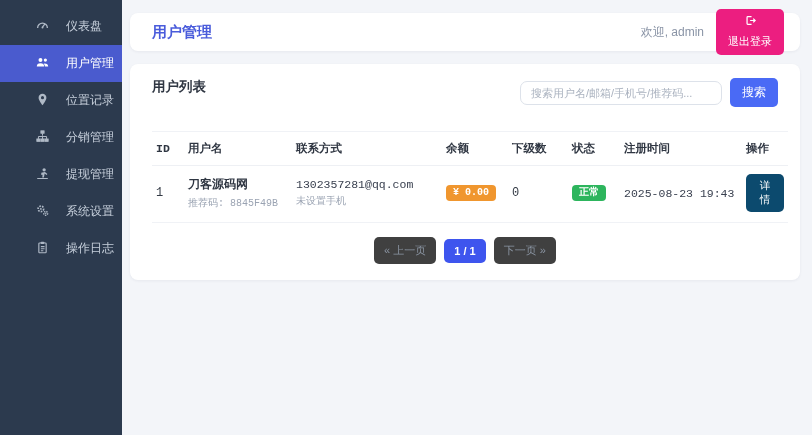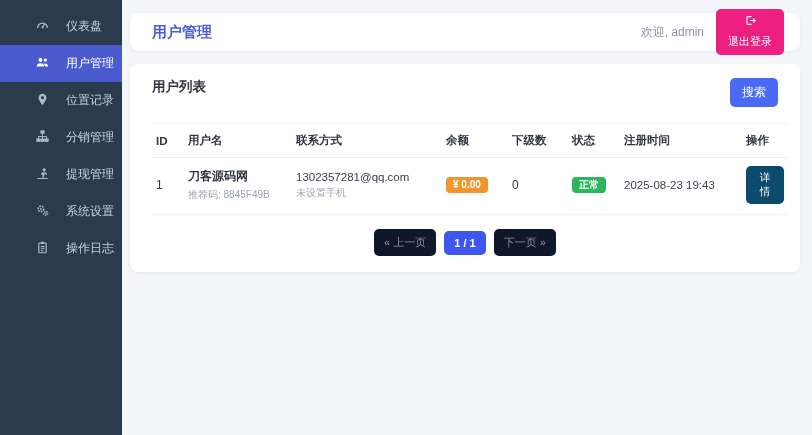--- a/index.html
+++ b/index.html
@@ -54,21 +54,21 @@
   .search-input {
     width:202px; height:24px; border:1px solid #dde2ea; border-radius:7px;
     font-size:11px; padding:0 10px; color:#333a45; outline:none; font-family:inherit;
   }
   .search-input::placeholder { color:#aab2bf; }
   .search-btn {
     background:#4a6af5; color:#fff; border:none; border-radius:5px;
     font-size:12px; padding:6px 12px; cursor:pointer; font-family:inherit;
   }
   
-  table { width:100%; border-collapse:collapse; margin-top:16px; table-layout:fixed; }
+  table { width:100%; border-collapse:collapse; margin-top:24px; table-layout:fixed;font-family:Liberation Mono, monospace; }
   th {
     text-align:left; font-size:11.5px; color:#2f3642; font-weight:bold;
     padding:9px 4px; border-top:1px solid #f0f2f6; border-bottom:1px solid #eef0f4;
     white-space:nowrap;
   }
   td { padding:8px 4px 10px 4px; font-size:12px; color:#333a45; border-bottom:1px solid #f0f2f6; vertical-align:middle; }
   .col-id{width:32px;} .col-user{width:108px;} .col-contact{width:150px;}
   .col-balance{width:66px;} .col-sub{width:60px;} .col-status{width:52px;}
   .col-time{width:122px;} .col-action{width:46px;}
   .cell-main { font-weight:bold; color:#2f3642; font-size:12px; }
@@ -81,21 +81,21 @@
   .badge-balance { background:#f0962e; }
   .badge-status { background:#2db55d; }
   .detail-btn {
     background:#0c4a6e; color:#fff; border:none; border-radius:5px;
     font-size:10.5px; padding:5px 10px; cursor:pointer; font-family:inherit;
   }
   .time-cell { font-size:11.5px; color:#3a4150; }
   
   .pagination { display:flex; justify-content:center; align-items:center; gap:8px; margin-top:14px; }
   .page-btn {
-    background:#0f172a; color:#8a94a2; border:none; border-radius:5px;
+    background:#404040; color:#8a94a2; border:none; border-radius:5px;
     font-size:11px; padding:6px 10px; cursor:pointer; font-family:inherit;
   }
   .page-btn.current { background:#3e55ee; color:#ffffff; font-weight:bold; }
 </style>
 </head>
 <body>
 
 <div class="sidebar">
   <div class="menu">
     <div class="menu-item">
@@ -188,20 +188,21 @@
         </span>
         <span>退出登录</span>
       </button>
     </div>
   </div>
 
   <div class="card">
     <div class="card-head">
       <span class="card-title">用户列表</span>
       <div class="search-area">
+        <input class="search-input" type="text" placeholder="搜索用户名/邮箱/手机号/推荐码..." style="">
         <button class="search-btn">搜索</button>
       </div>
     </div>
 
     <table>
       <colgroup>
         <col class="col-id">
           <col class="col-user">
           <col class="col-contact">
           <col class="col-balance">

